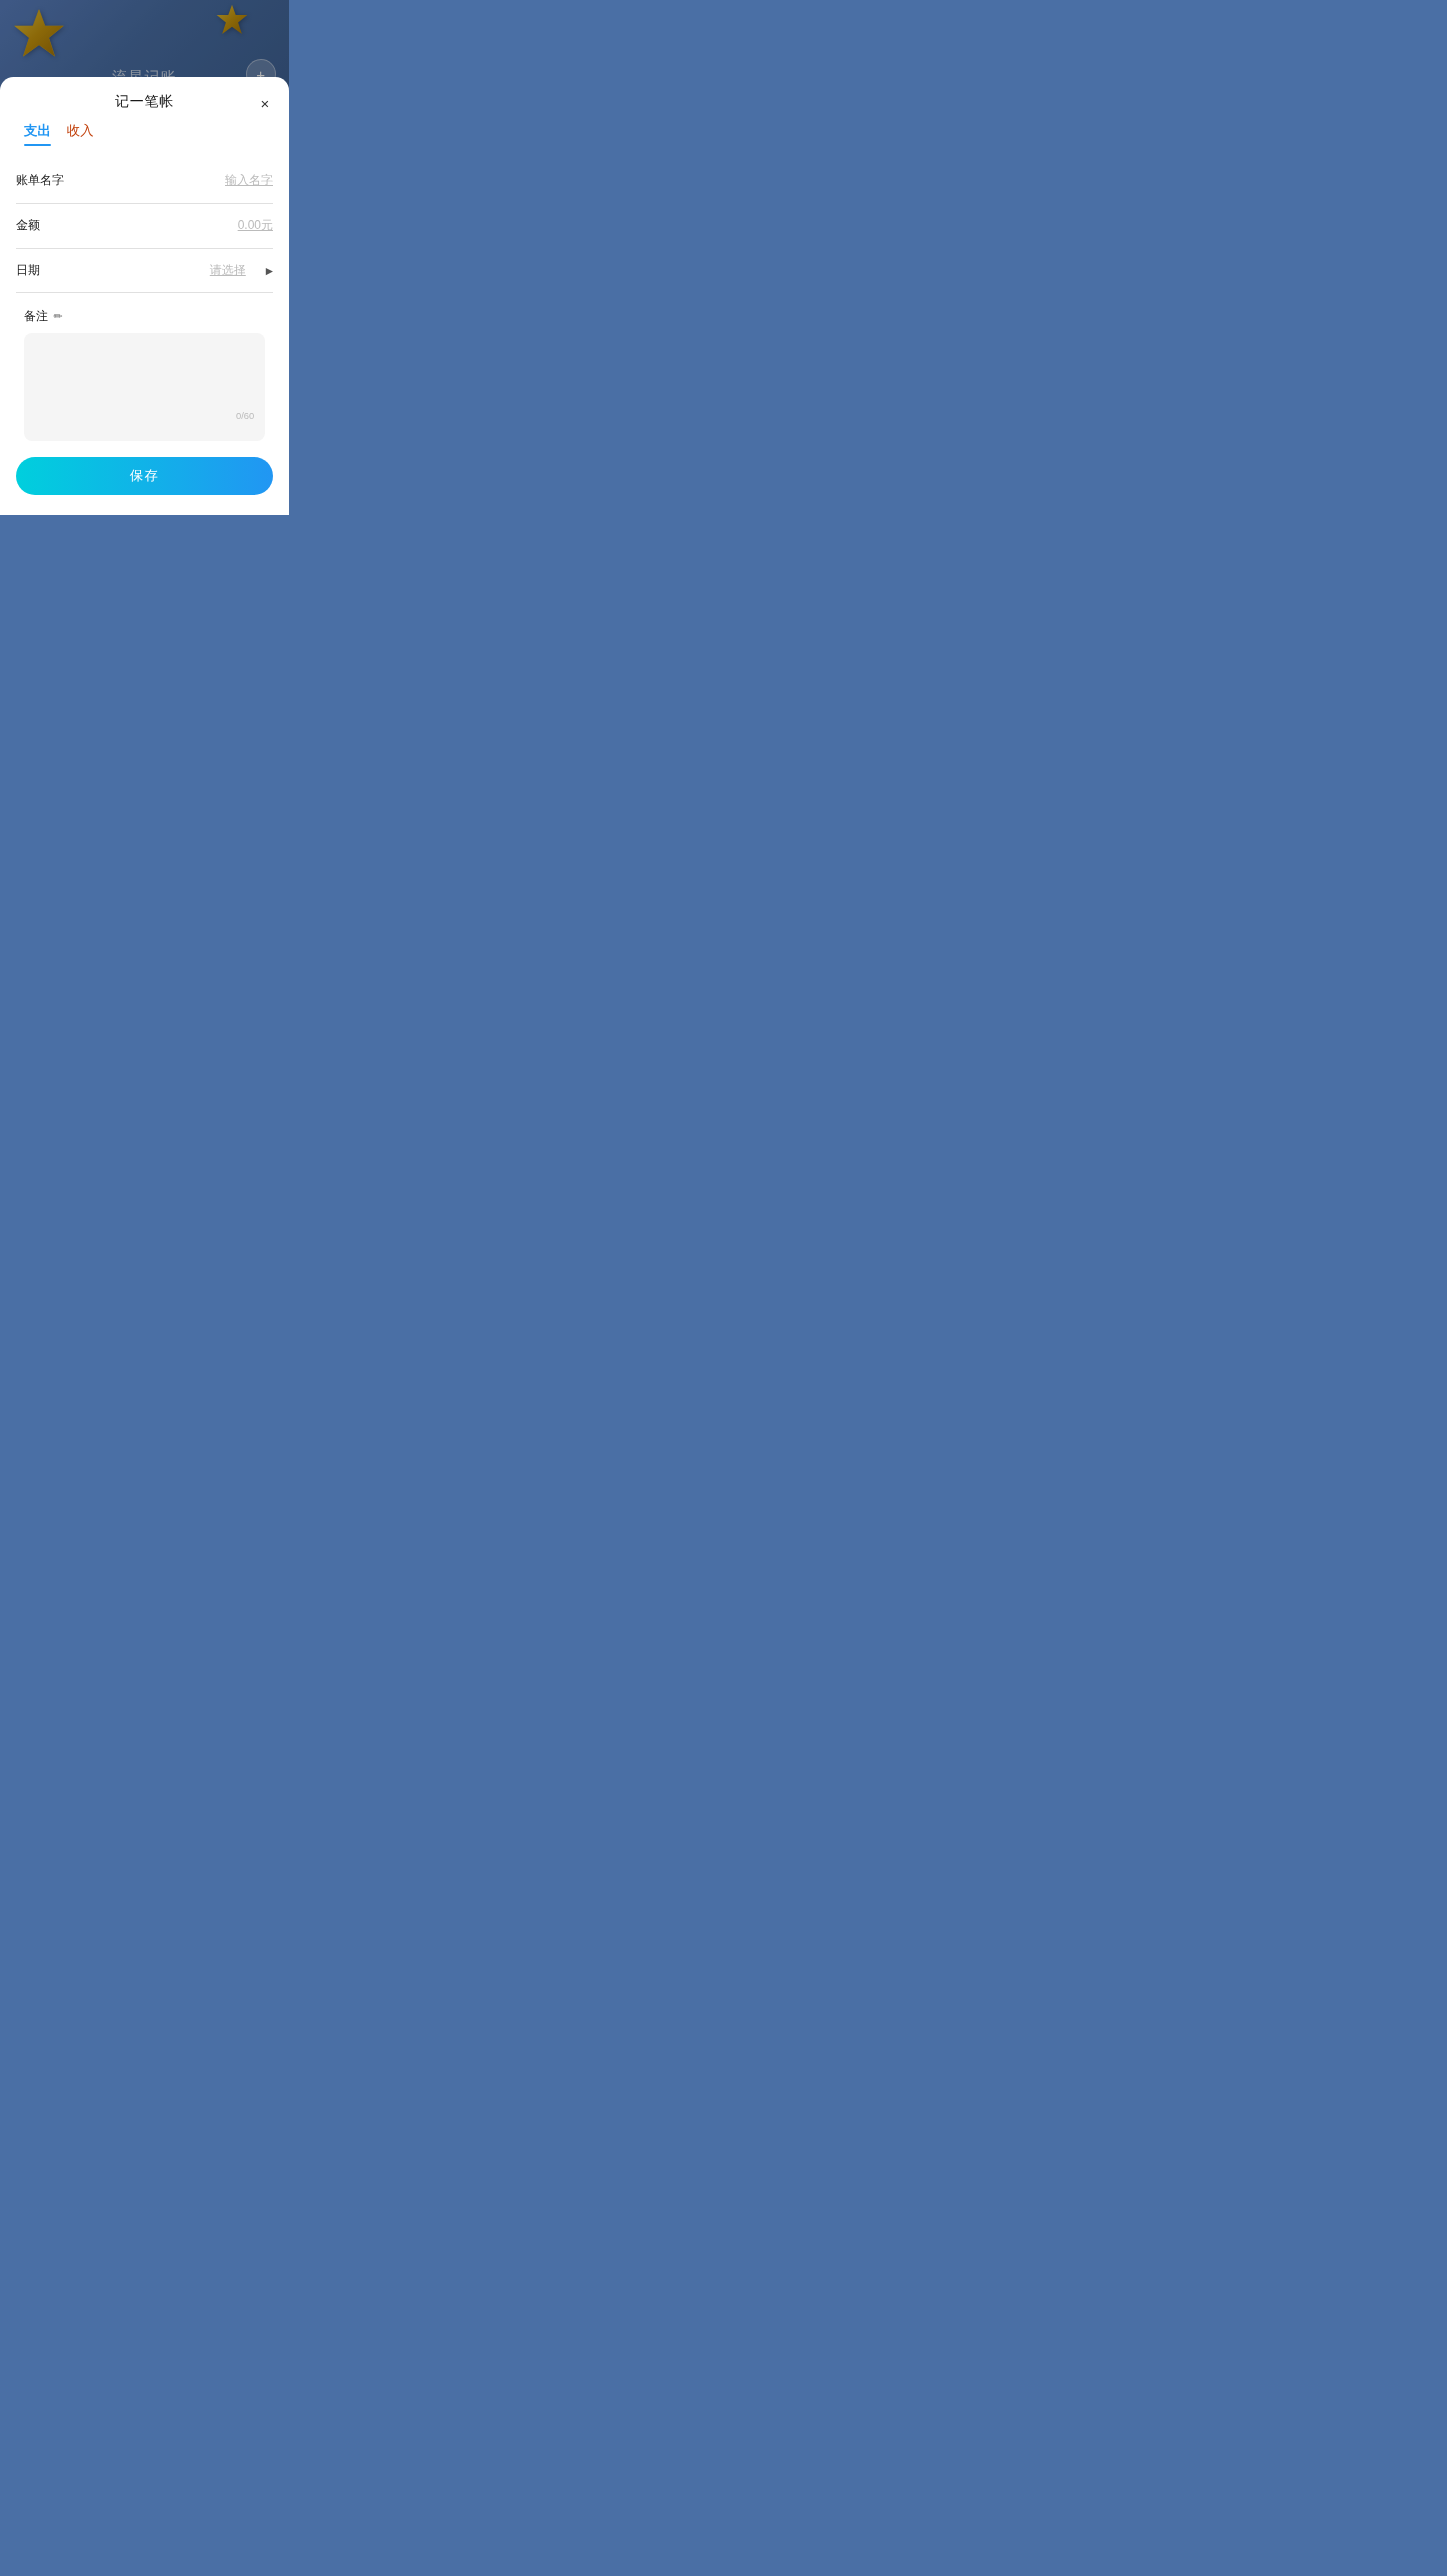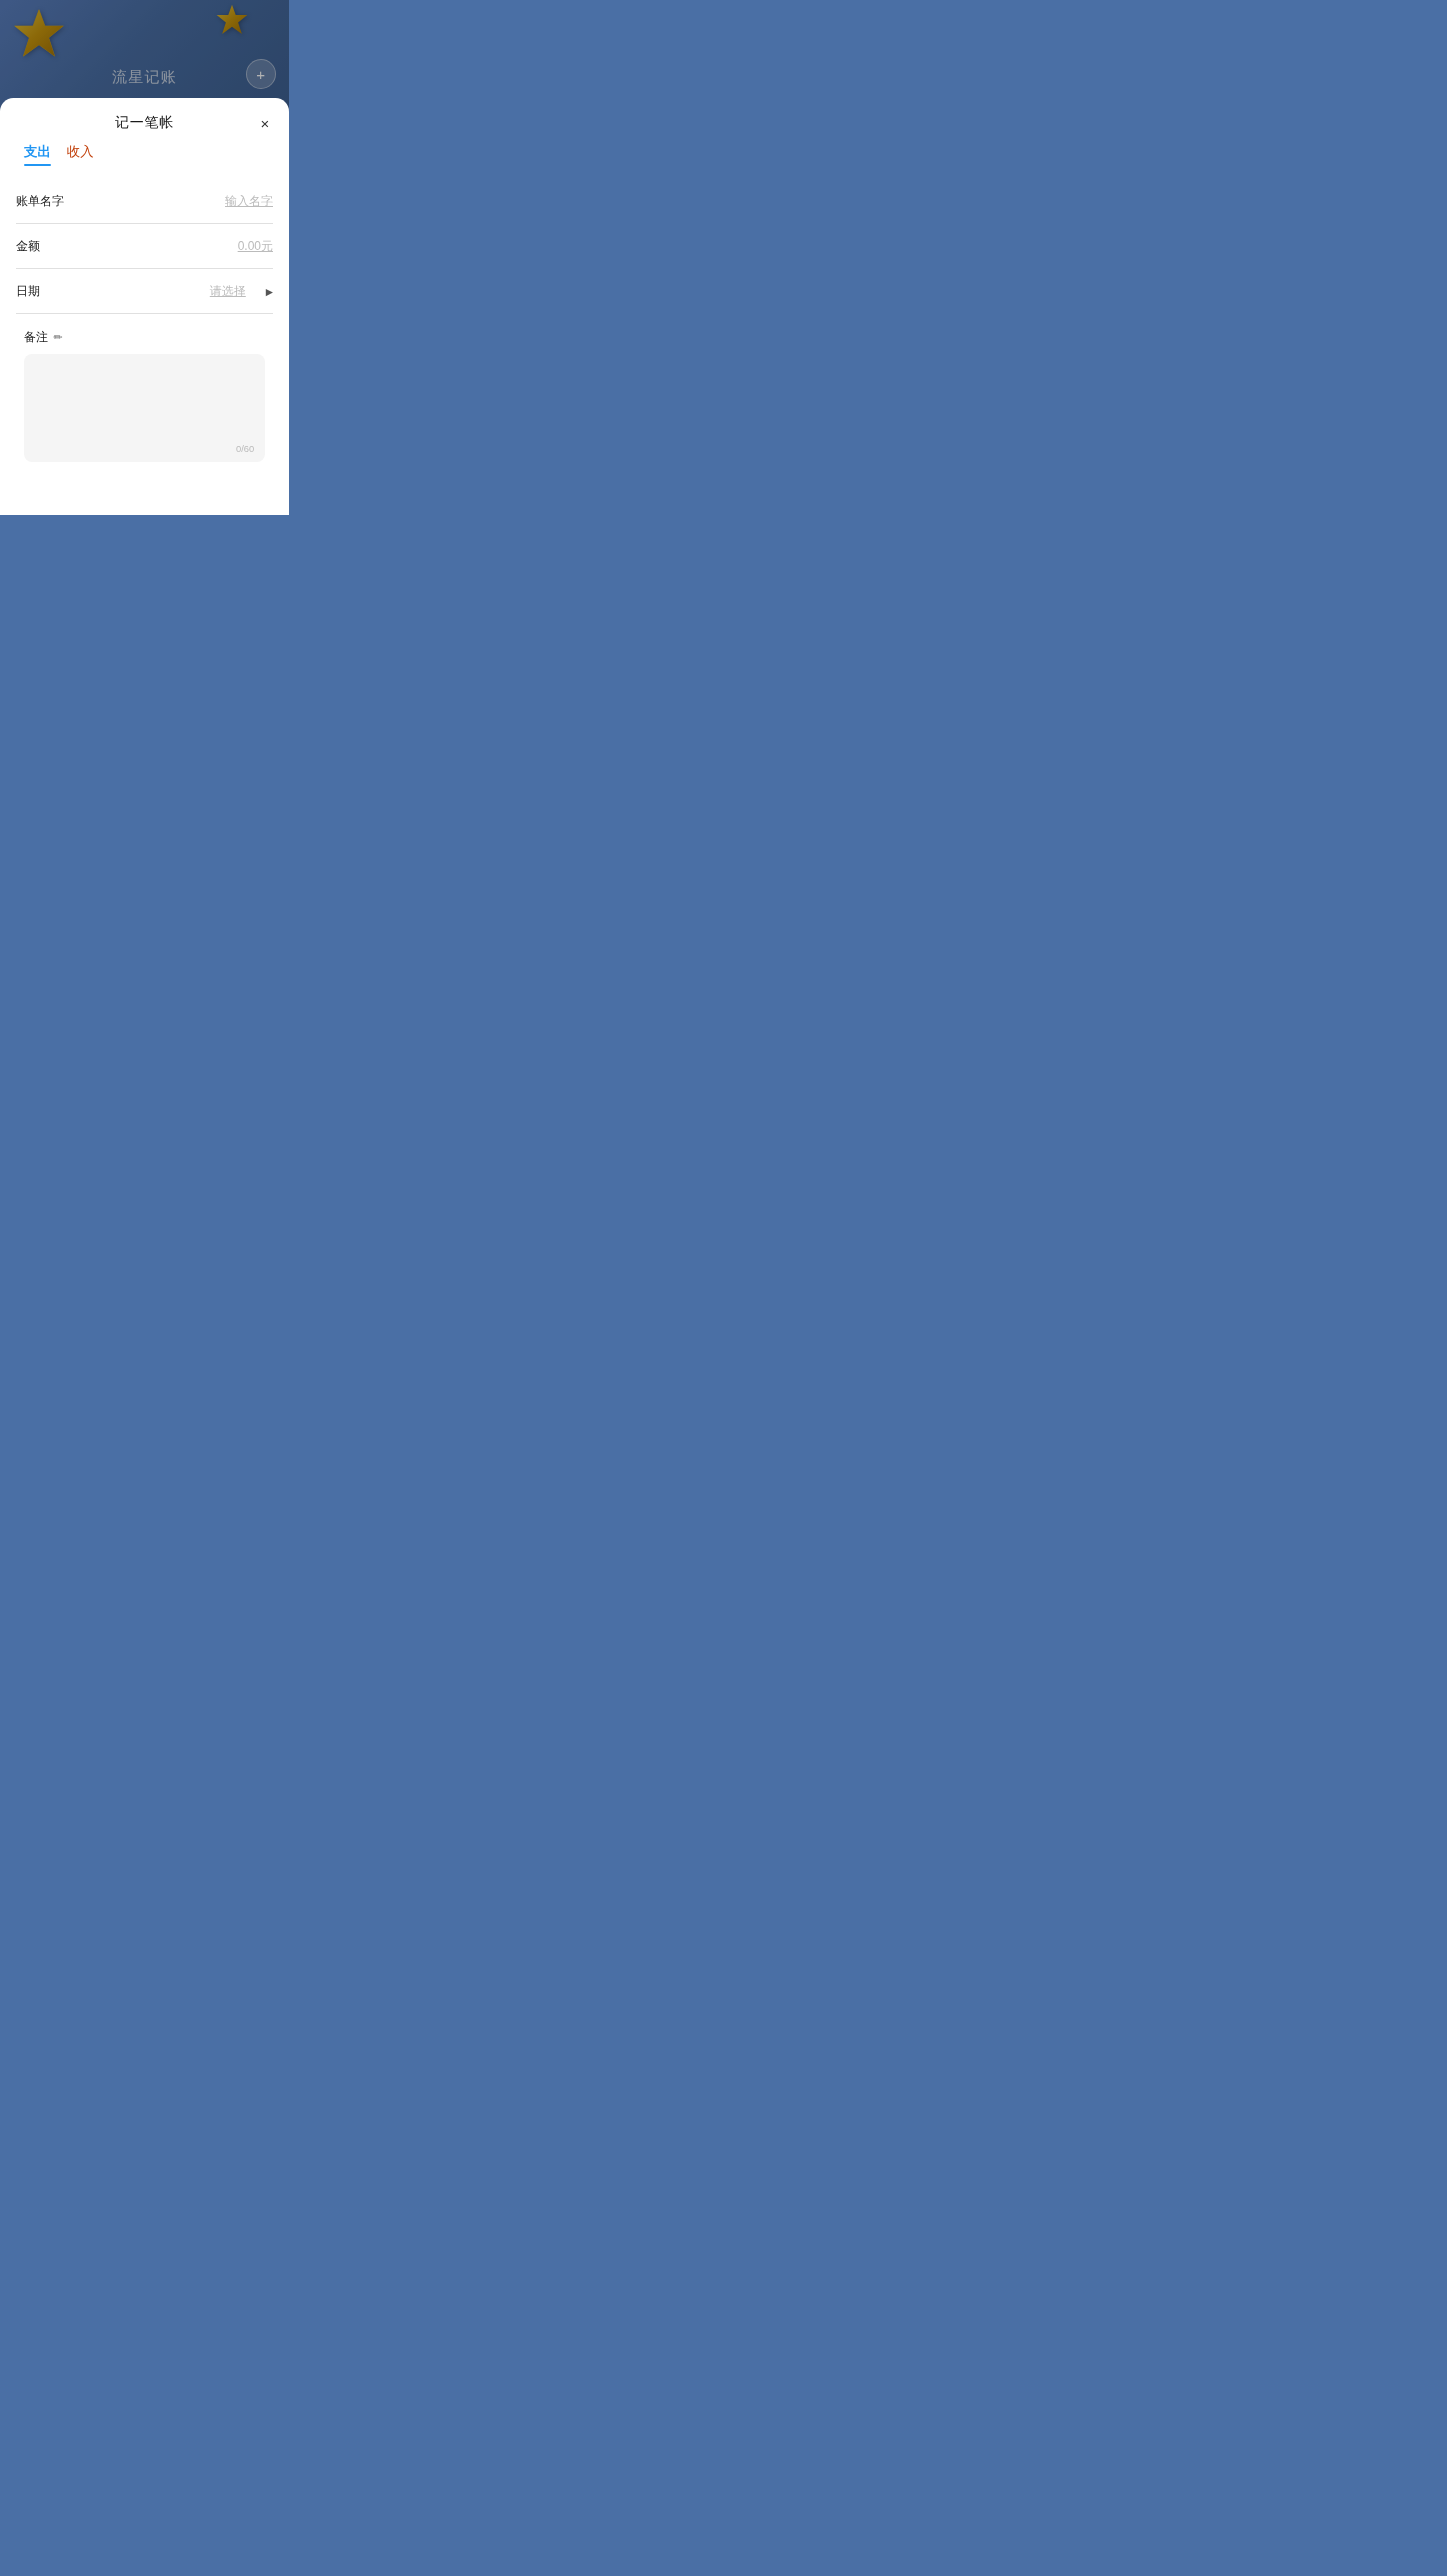--- a/index.html
+++ b/index.html
@@ -250,21 +250,21 @@
       border: none;
       outline: none;
       font-size: 10.8px;
       color: #333;
       resize: none;
       min-height: 81px;
     }
 
     .char-count {
       position: absolute;
-      bottom: 8px;
+      bottom: 20px;
       right: 10.8px;
       font-size: 9.4px;
       color: #bbb;
     }
 
     .save-button-wrapper {
       padding: 16px 16px 0;
     }
 
     .save-button {
@@ -370,16 +370,19 @@
       <div class="remark-label-row">
         <span class="remark-label">备注</span>
         <span class="edit-icon">✏</span>
       </div>
       <div class="remark-textarea-wrapper">
         <textarea class="remark-textarea" maxlength="60" style=""></textarea>
         <span class="char-count">0/60</span>
       </div>
     </div>
 
+    <div class="save-button-wrapper">
+      <button class="save-button">保存</button>
+    </div>
 
   </div>
 </div>
 
 
 </body></html>

